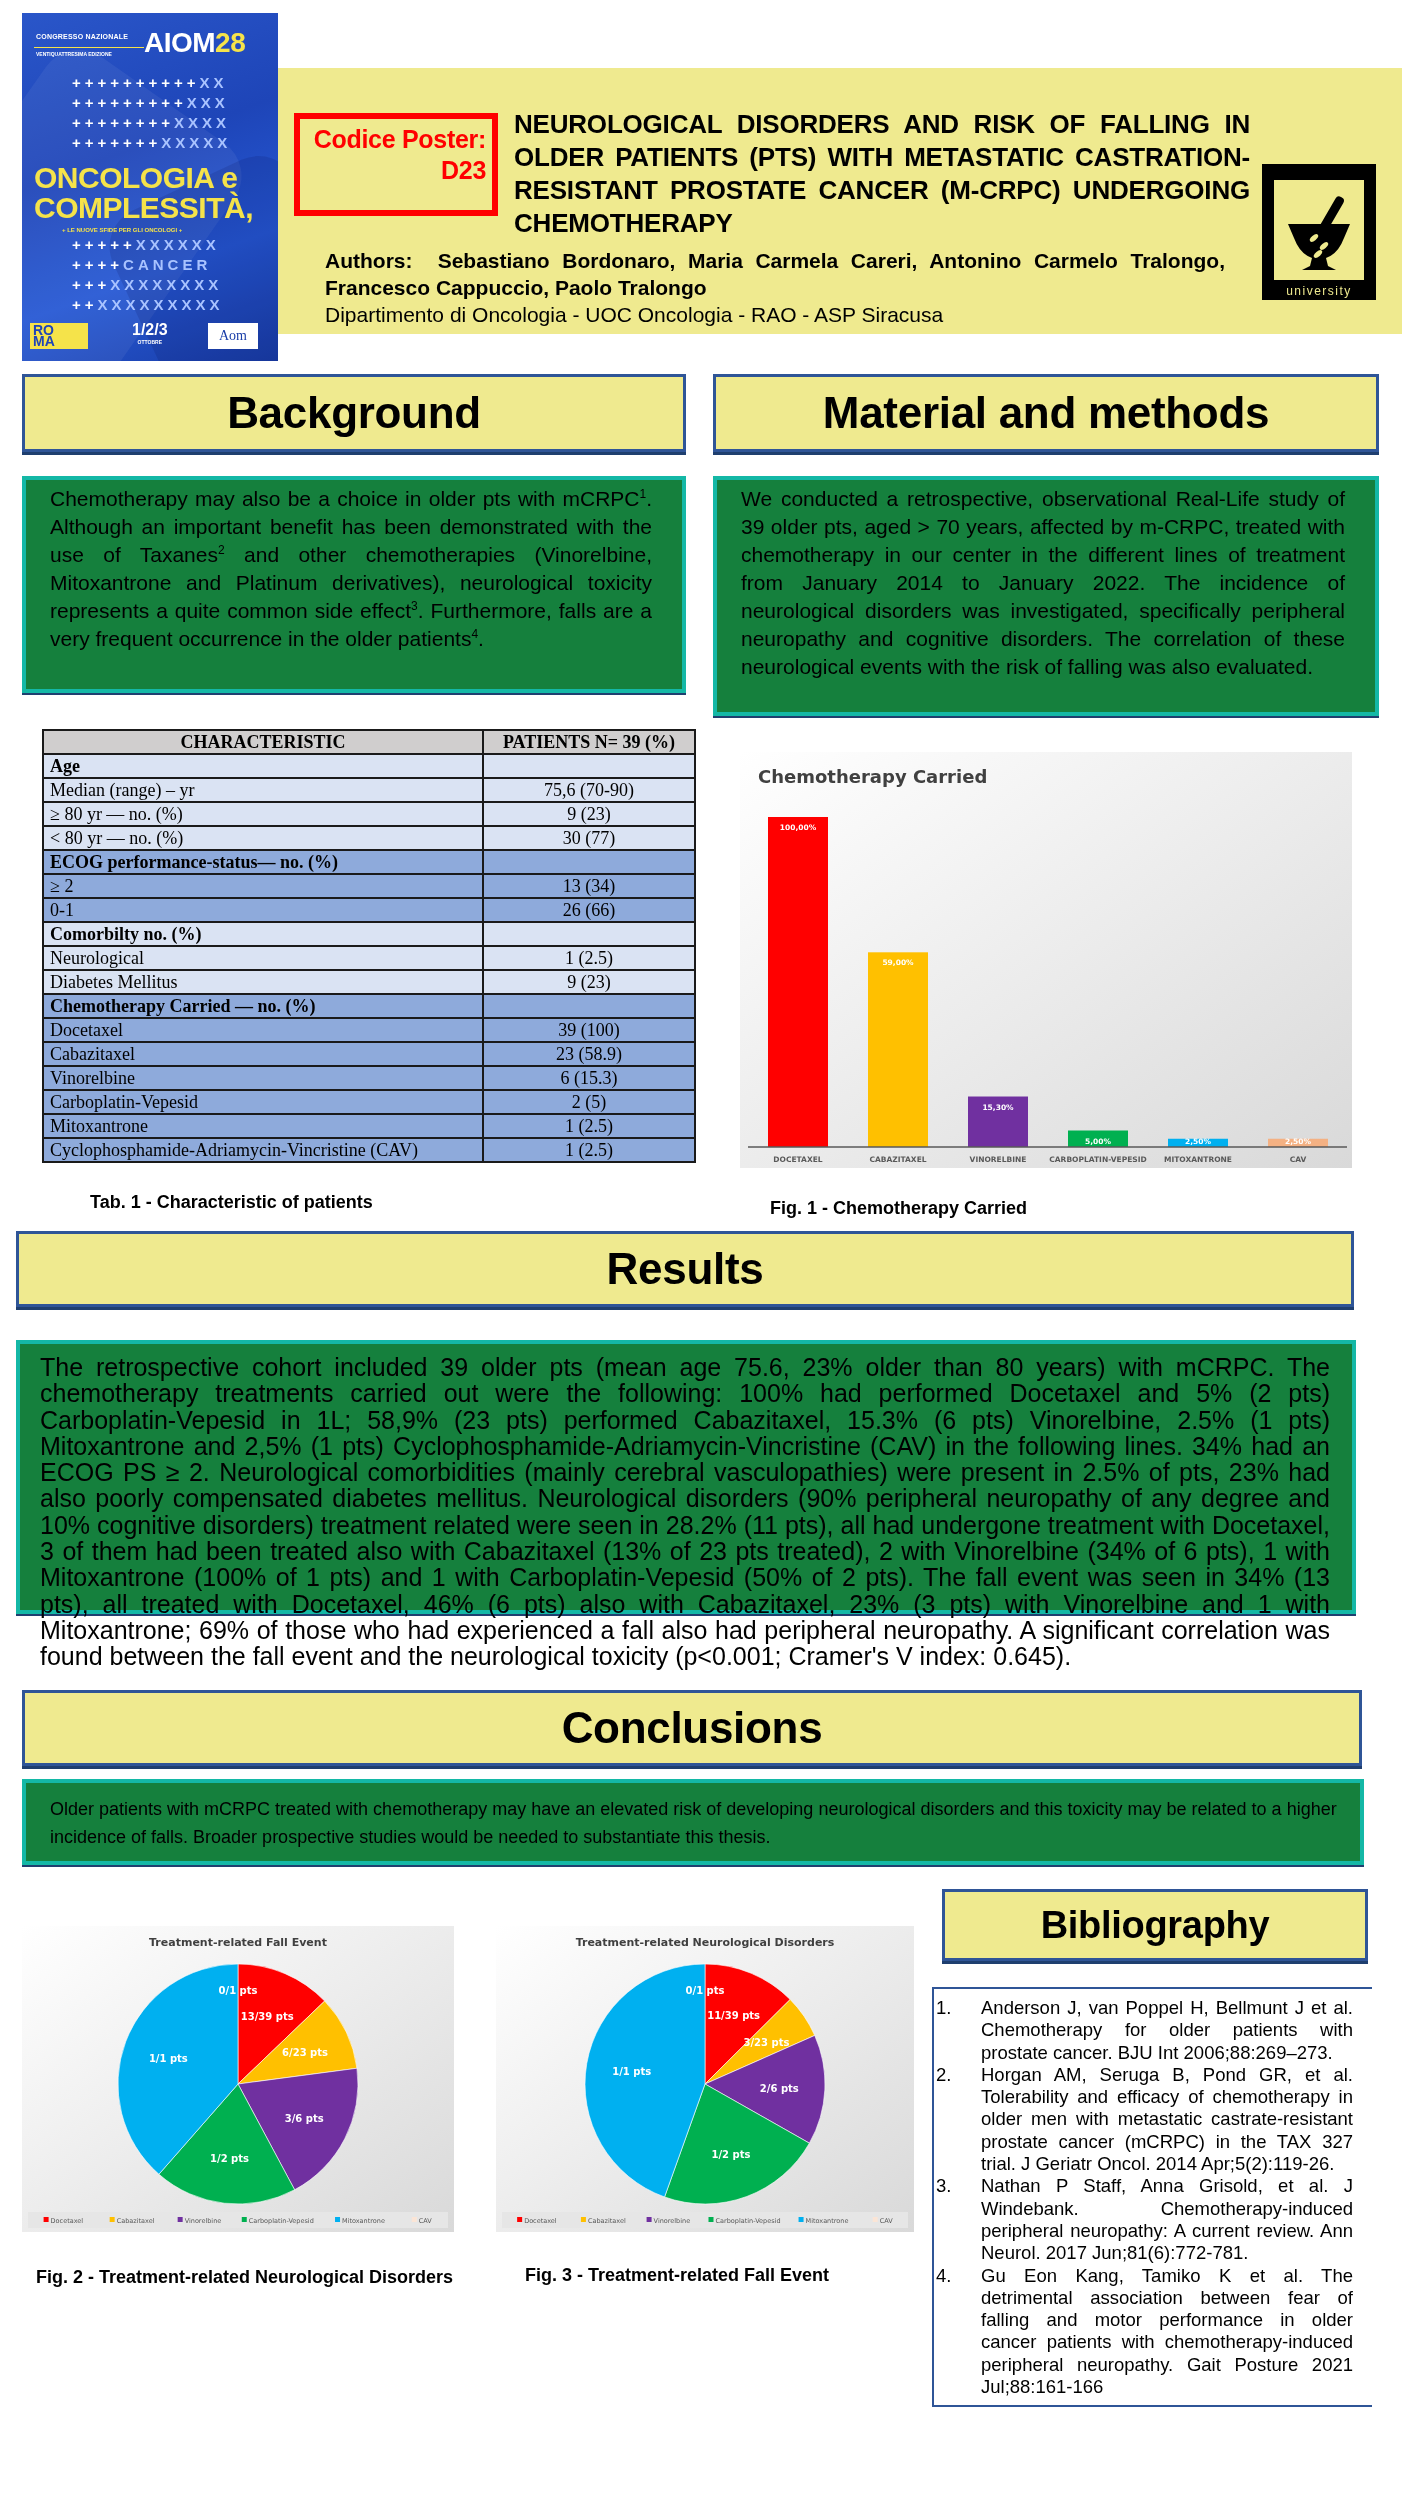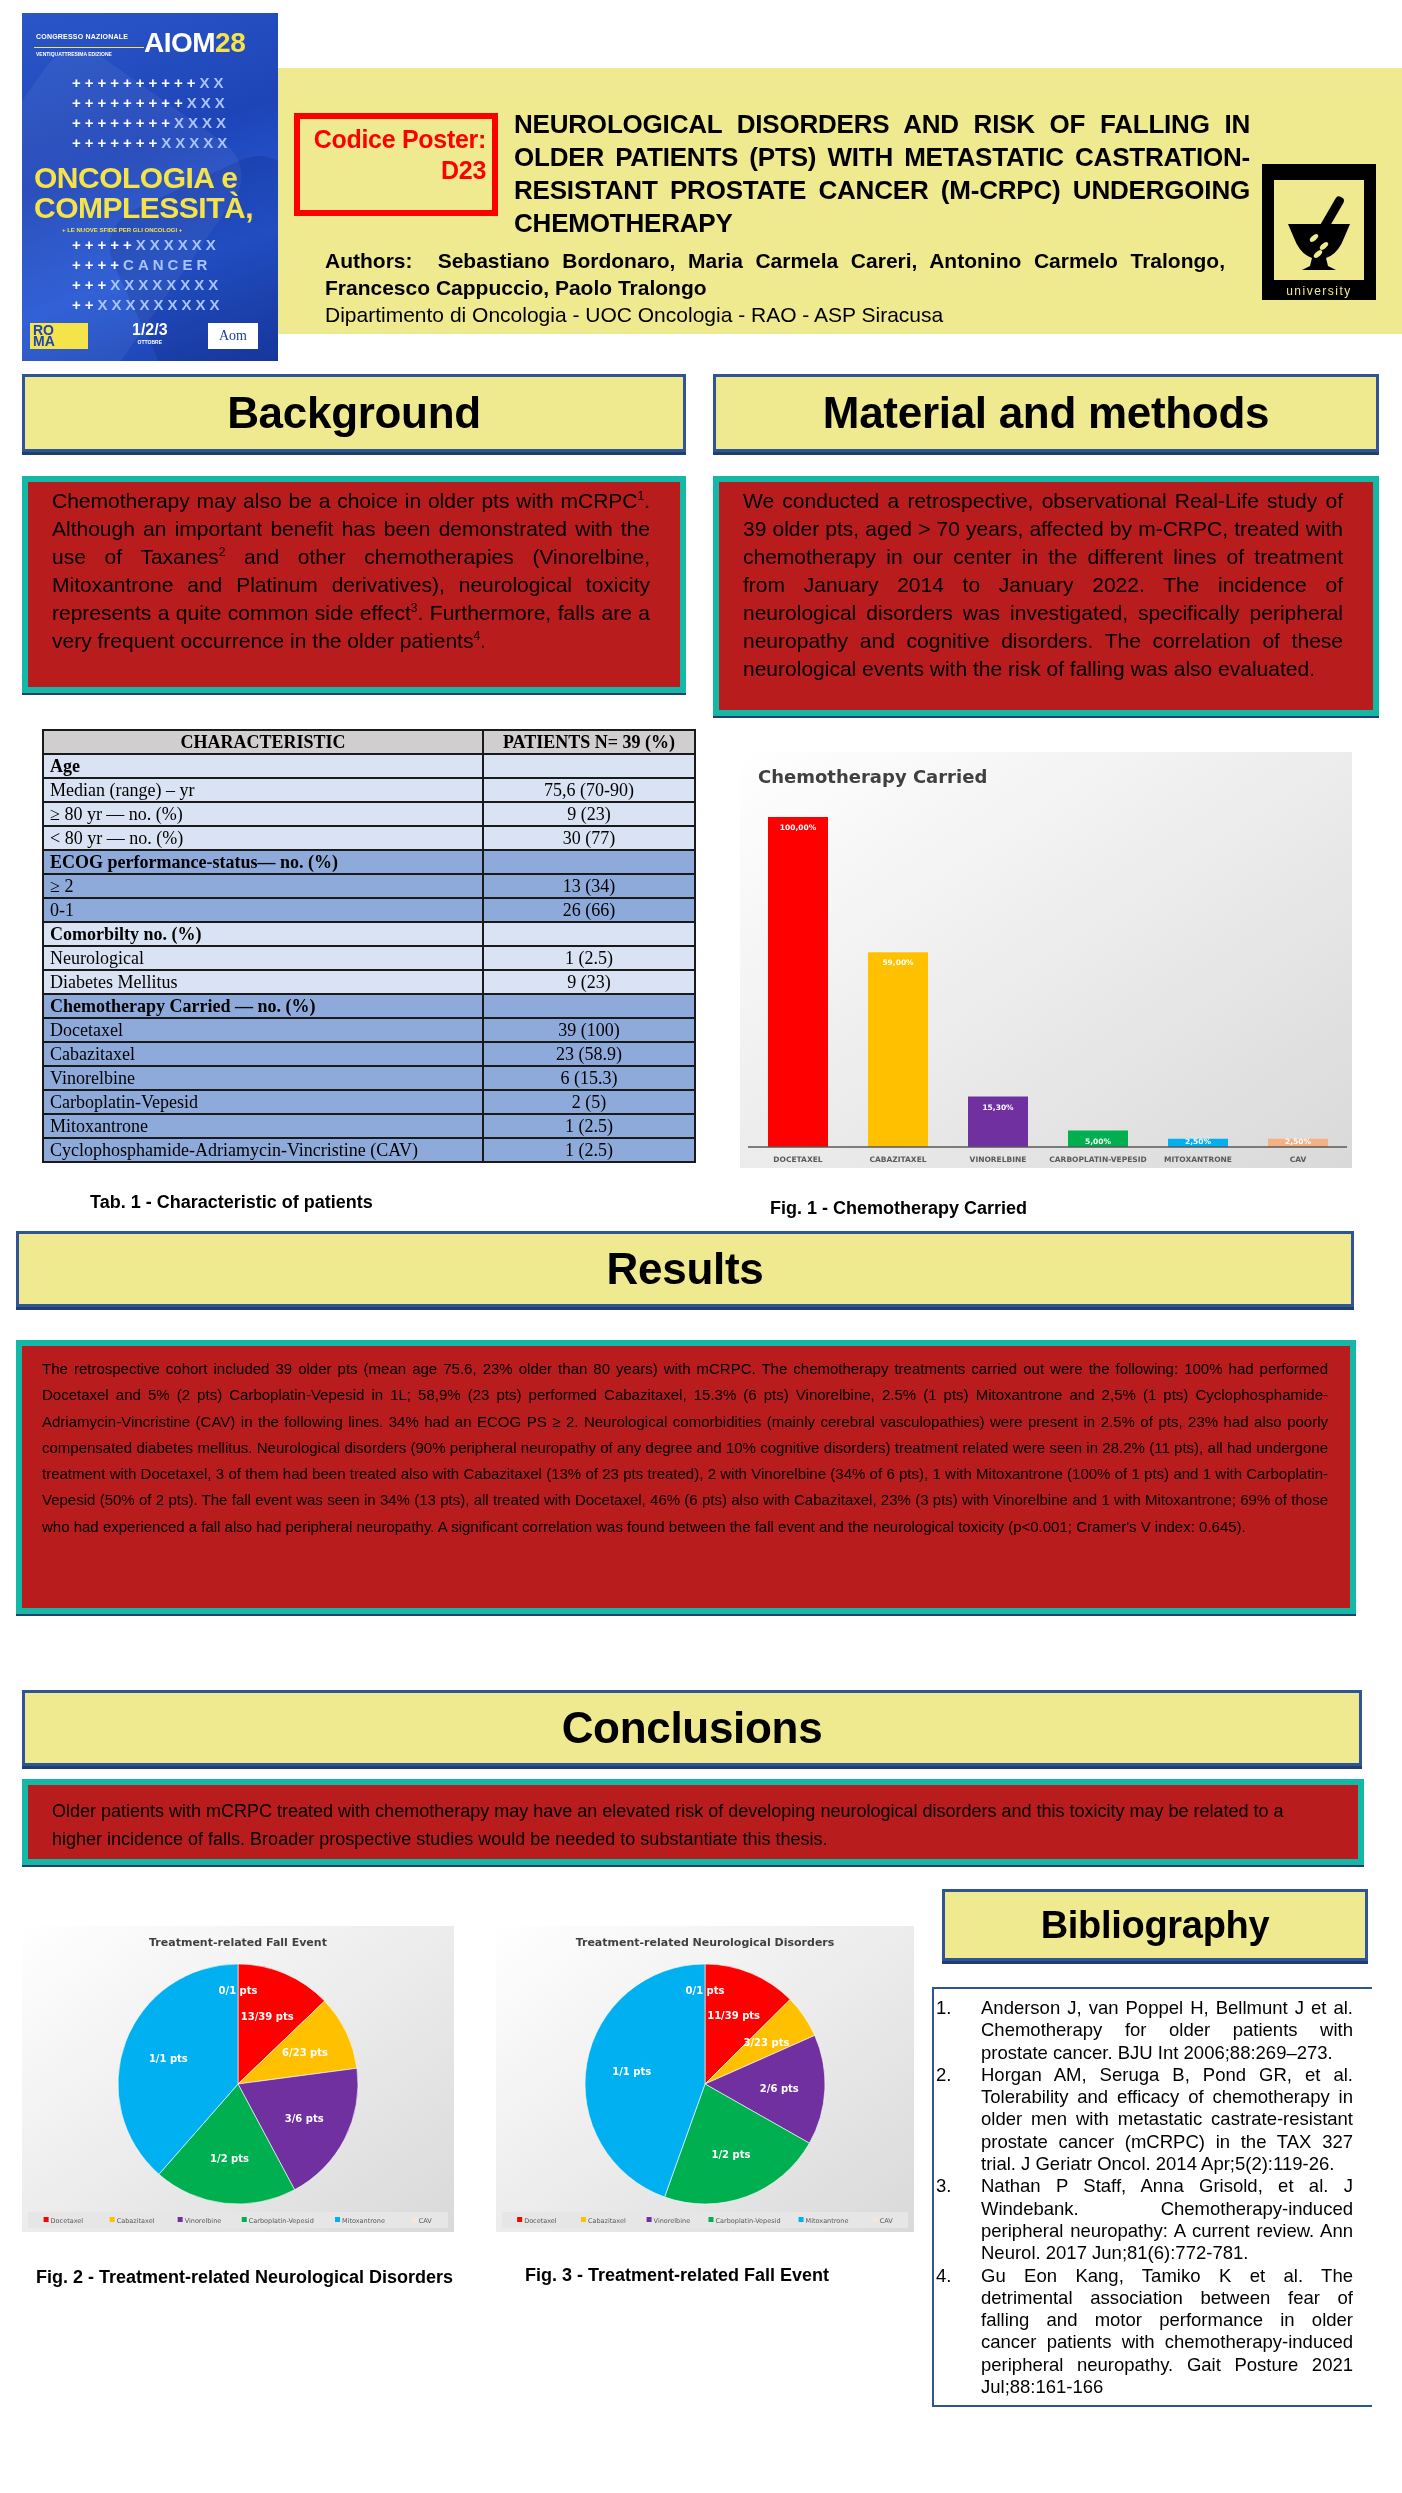--- a/index.html
+++ b/index.html
@@ -48,21 +48,21 @@
   .uni-logo .inner { position:absolute; left:12px; top:16px; width:90px; height:100px; background:#efea8f; }
   .uni-logo .lbl { position:absolute; left:0; bottom:2px; width:100%; text-align:center; color:#efea8f; font-size:12px; letter-spacing:1.5px; }
 
   
   .sec-head {
     position:absolute; background:#efea8f; border:3px solid #2f5597;
     box-shadow: 0 3px 0 #1f3f6f; display:flex; align-items:center; justify-content:center;
     font-weight:bold; font-size:44px; letter-spacing:-0.3px;
   }
   .box {
-    position:absolute; background:#b91c1c; border:6px solid #14b8a6;
+    position:absolute; background:#15803d; border:4px solid #14b8a6;
     box-shadow: 0 2px 0 #1f3f6f; font-size:21px; line-height:28px; text-align:justify;
   }
   sup { font-size:12px; line-height:0; }
 
   
   .char-table { position:absolute; left:42px; top:729px; width:654px; border-collapse:collapse; font-family:"Liberation Serif", serif; font-size:18px; }
   .char-table td, .char-table th { border:2px solid #1a1a1a; padding:0 6px; height:24px; line-height:22px; }
   .char-table th { background:#d0cece; font-weight:bold; text-align:center; font-size:18px; }
   .char-table td.val { text-align:center; }
   .char-table tr.light td { background:#dae3f3; }
@@ -257,21 +257,21 @@
         <rect x="528" y="386.75" width="60" height="8.25" fill="#f4b183"></rect>
         <text x="558" y="392" text-anchor="middle" font-family="DejaVu Sans, sans-serif" font-size="7.5" font-weight="bold" fill="#ffffff">2,50%</text>
         <text x="558" y="410" text-anchor="middle" font-family="DejaVu Sans, sans-serif" font-size="7.5" font-weight="bold" fill="#595959">CAV</text>
       </g>
     <line x1="8" y1="395" x2="607" y2="395" stroke="#595959" stroke-width="1.5"></line>
   </svg>
 </div>
 <div class="caption" style="left:770px; top:1198px;">Fig. 1 - Chemotherapy Carried</div>
 
 <div class="sec-head" style="left:16px; top:1231px; width:1338px; height:76px;">Results</div>
-<div class="box" style="left:16px; top:1340px; width:1340px; height:274px; padding:10px 22px 0 20px; font-size:15px; line-height:26.3px;">
+<div class="box" style="left:16px; top:1340px; width:1340px; height:274px; padding:10px 22px 0 20px; font-size:25px; line-height:26.3px;">
   <span>The retrospective cohort included 39 older pts (mean age 75.6, 23% older than 80 years) with mCRPC. The chemotherapy treatments carried out were the following: 100% had performed Docetaxel and 5% (2 pts) Carboplatin-Vepesid in 1L; 58,9% (23 pts) performed Cabazitaxel, 15.3% (6 pts) Vinorelbine, 2.5% (1 pts) Mitoxantrone and 2,5% (1 pts) Cyclophosphamide-Adriamycin-Vincristine (CAV) in the following lines.  34% had an ECOG PS ≥ 2. Neurological comorbidities (mainly cerebral vasculopathies) were present in 2.5% of pts, 23% had also poorly compensated diabetes mellitus.  Neurological disorders (90% peripheral neuropathy of any degree and 10% cognitive disorders) treatment related were seen in 28.2% (11 pts), all had undergone treatment with Docetaxel, 3 of them had been treated also with Cabazitaxel (13% of 23 pts treated), 2 with Vinorelbine (34% of 6 pts), 1 with Mitoxantrone (100% of 1 pts) and 1 with Carboplatin-Vepesid (50% of 2 pts). The fall event was seen in 34% (13 pts), all treated with Docetaxel, 46% (6 pts)  also with Cabazitaxel, 23% (3 pts) with Vinorelbine and 1 with Mitoxantrone; 69% of those who had experienced a fall also had peripheral neuropathy. A significant correlation was found between the fall event and the neurological toxicity (p&lt;0.001; Cramer's V index: 0.645).</span>
 </div>
 
 <div class="sec-head" style="left:22px; top:1690px; width:1340px; height:76px;">Conclusions</div>
 <div class="box" style="left:22px; top:1779px; width:1342px; height:86px; padding:12px 22px 0 24px; font-size:18px; line-height:28px; text-align:left;">
   <span>Older patients with mCRPC treated with chemotherapy may have an elevated risk of developing neurological disorders and this toxicity may be related to a higher incidence of falls. Broader prospective studies would be needed to substantiate this thesis.</span>
 </div>
 
 <div class="pie-chart" style="left:22px; top:1926px;">
   <svg id="pie-svg-1" viewBox="0 0 432 306" preserveAspectRatio="none">

